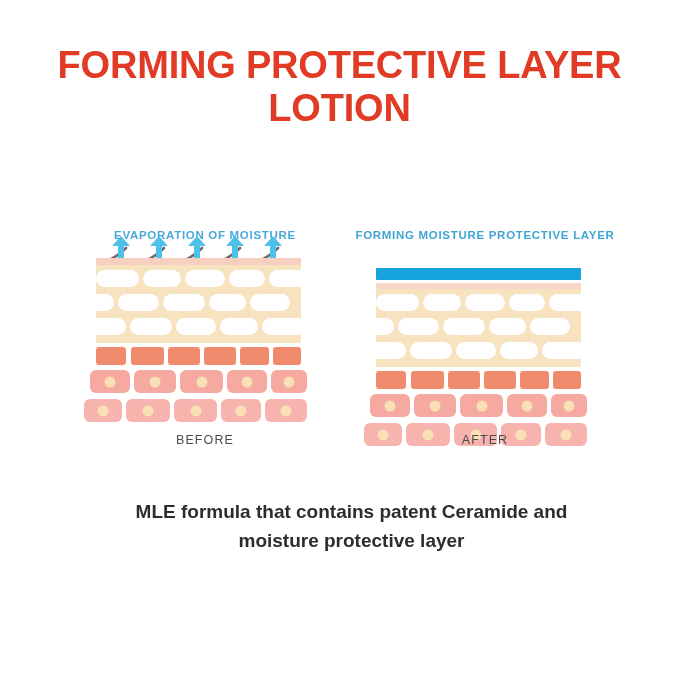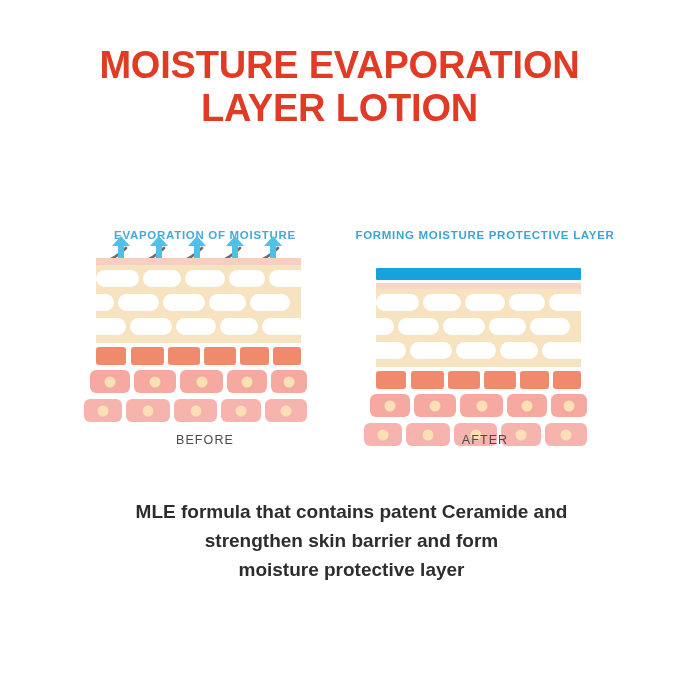--- a/index.html
+++ b/index.html
@@ -203,21 +203,21 @@
   }
   .body-copy .ln { display: block; }
 </style>
 </head>
 <body>
 
 <div class="page">
 
   <div class="headings">
     <div class="headline">
-      <span class="ln">MOISTURE EVAPORATION</span>
+      <span class="ln">FORMING PROTECTIVE</span>
       <span class="ln">LAYER LOTION</span>
     </div>
   </div>
 
   <div class="diagram-row">
 
     <div class="panel panel-after">
 
       <div class="caption caption-after">
         <span class="ln">FORMING MOISTURE</span>
@@ -392,17 +392,16 @@
             </div>
         </div>
       </div>
 
       <div class="ba-label">BEFORE</div>
     </div>
   </div>
 
   <div class="body-copy">
     <span class="ln">MLE formula that contains patent Ceramide and</span>
-    <span class="ln">strengthen skin barrier and form</span>
     <span class="ln">moisture protective layer</span>
   </div>
 
 </div>
 
 </body></html>

